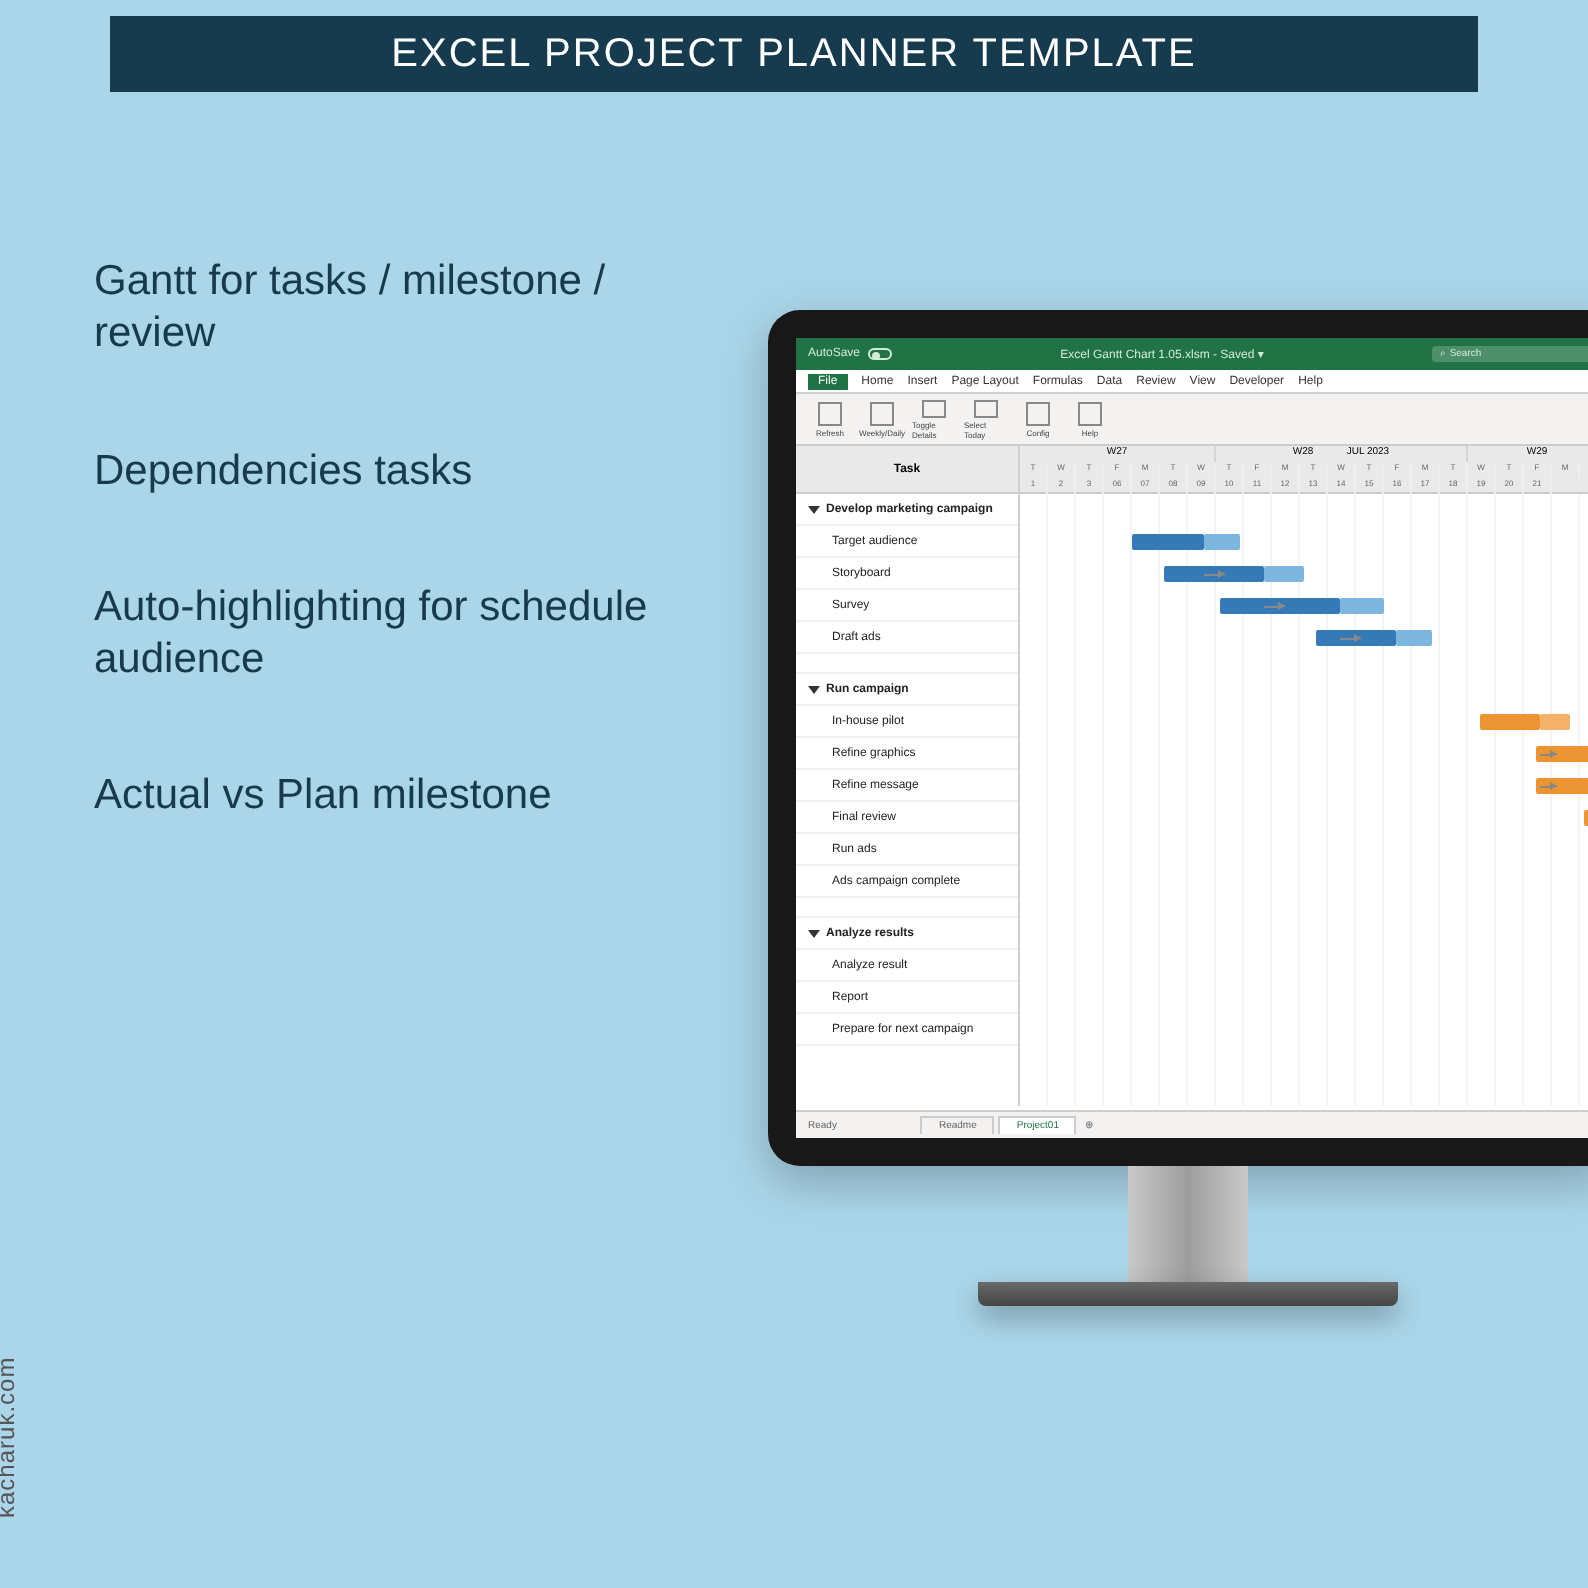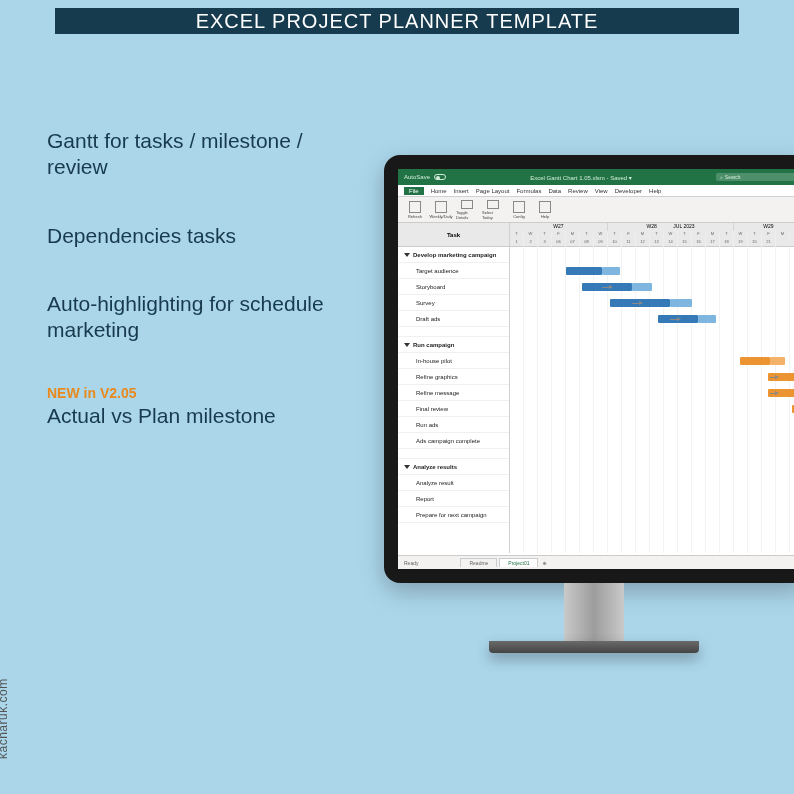--- a/index.html
+++ b/index.html
@@ -9,21 +9,21 @@
     background: #abd6ea;
     font-family: Arial, Helvetica, sans-serif;
     position: relative;
     overflow: hidden;
   }
   .header-banner {
     position: absolute;
     top: 8px;
     left: 55px;
     right: 55px;
-    height: 26px;
+    height: 38px;
     background: #173b4e;
     color: #fff;
     font-size: 20px;
     letter-spacing: 1px;
     display: flex;
     align-items: center;
     justify-content: center;
   }
   .features {
     position: absolute;
@@ -239,23 +239,22 @@
 </head>
 <body>
 
 <div class="header-banner">
   <span>EXCEL PROJECT PLANNER TEMPLATE</span>
 </div>
 
 <div class="features">
   <div class="feature">Gantt for tasks / milestone / review</div>
   <div class="feature">Dependencies tasks</div>
-  <div class="feature">Auto-highlighting for schedule marketing</div>
+  <div class="feature">Auto-highlighting for schedule audience</div>
   <div class="feature" style="margin-bottom:42px">
-    <div class="new-badge">NEW in V2.05</div>
     <span>Actual vs Plan milestone</span>
   </div>
 </div>
 
 <div class="watermark">kacharuk.com</div>
 
 <div class="monitor">
   <div class="bezel">
     <div class="screen">
 

